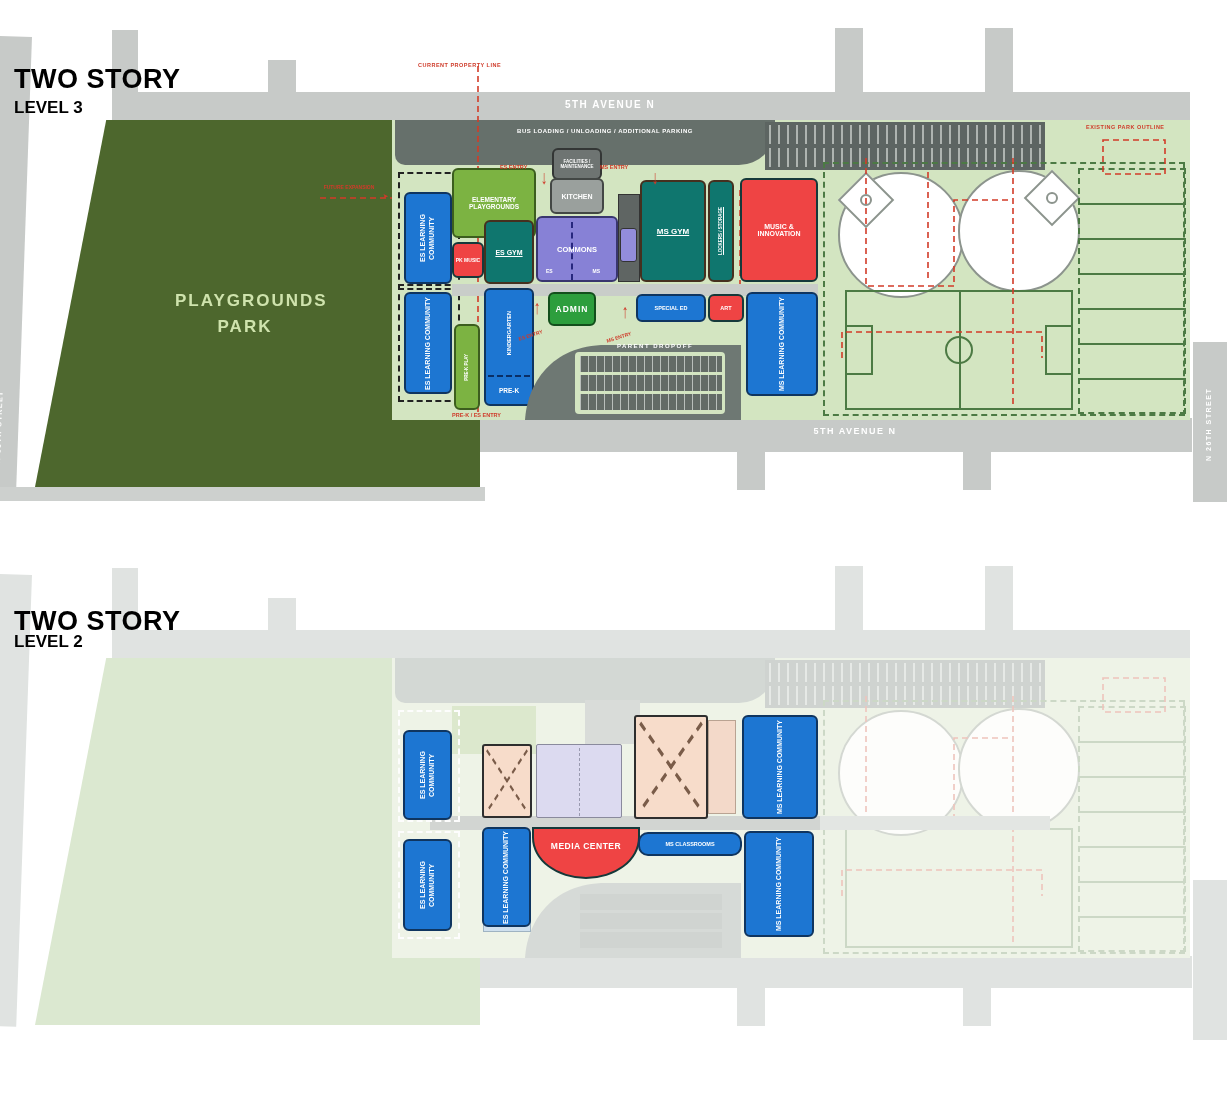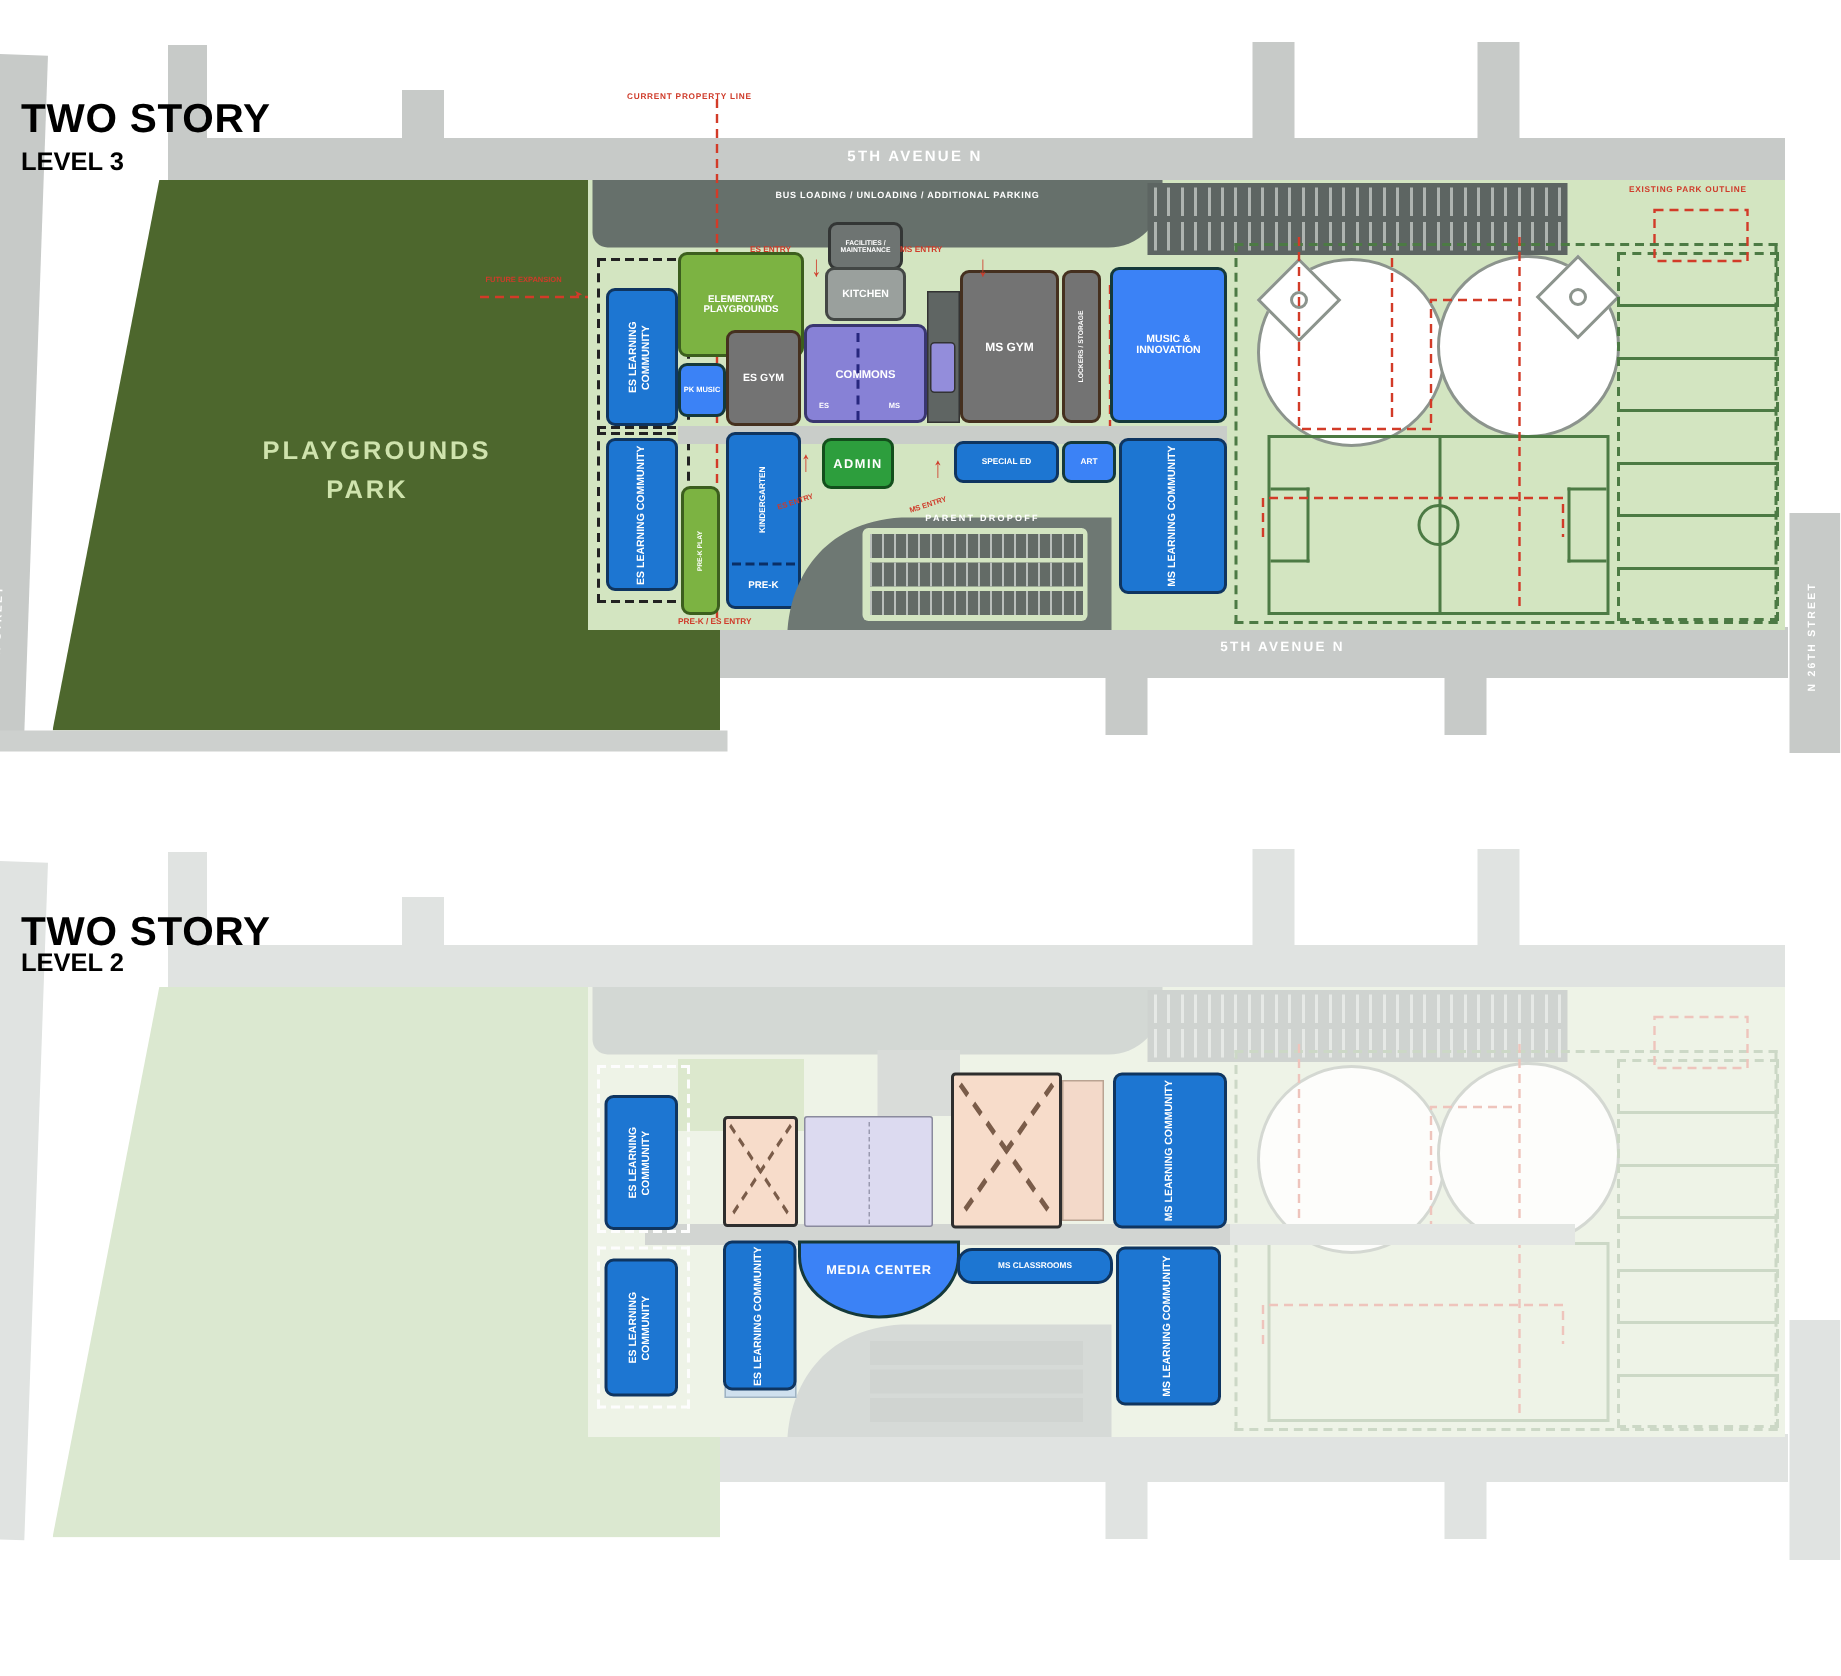--- a/index.html
+++ b/index.html
@@ -7,23 +7,23 @@
   .abs{position:absolute;box-sizing:border-box;}
   .panel{position:absolute;left:0;width:1227px;overflow:hidden;}
   #lvl1{top:0;height:560px;}
   #lvl2{top:560px;height:557px;}
   .street{background:#c7cac8;}
   .street2{background:#e0e3e1;}
   .road-label{color:#fff;font-weight:700;letter-spacing:1.5px;text-align:center;}
   .vt{writing-mode:vertical-rl;transform:rotate(180deg);line-height:1.25;}
   .bld{position:absolute;border:2px solid #2e2e2e;border-radius:6px;display:flex;align-items:center;justify-content:center;text-align:center;color:#fff;font-weight:700;box-sizing:border-box;}
   .blue{background:#1d76d2;border-color:#0f3560;}
-  .orange{background:#737373;border-color:#45301f;}
+  .orange{background:#0f766e;border-color:#45301f;text-decoration:underline;}
   .purple{background:#8781d6;border-color:#39366f;}
-  .teal{background:#3b82f6;border-color:#15393a;}
+  .teal{background:#ef4444;border-color:#15393a;}
   .greenb{background:#2d9e3d;border-color:#134f1c;}
   .lgreenb{background:#7cb342;border-color:#3c5e1e;}
   .grayb{background:#9aa09d;border-color:#434745;}
   .dgrayb{background:#6e7472;border-color:#333635;}
   .lavender{background:#dcdaf0;border:1.5px solid #8a8a9d;border-radius:2px;}
   .peach{background:#f7dcca;border:2px solid #2e2e2e;border-radius:3px;}
   .rlabel{position:absolute;color:#cf3b2a;font-weight:700;}
   .title{position:absolute;color:#000000;font-weight:700;}
   .stripes{background-image:repeating-linear-gradient(90deg,#aeb4b0 0 2px,transparent 2px 9px);}
   .stripes2{background-image:repeating-linear-gradient(90deg,#e6e9e6 0 2px,transparent 2px 9px);}

